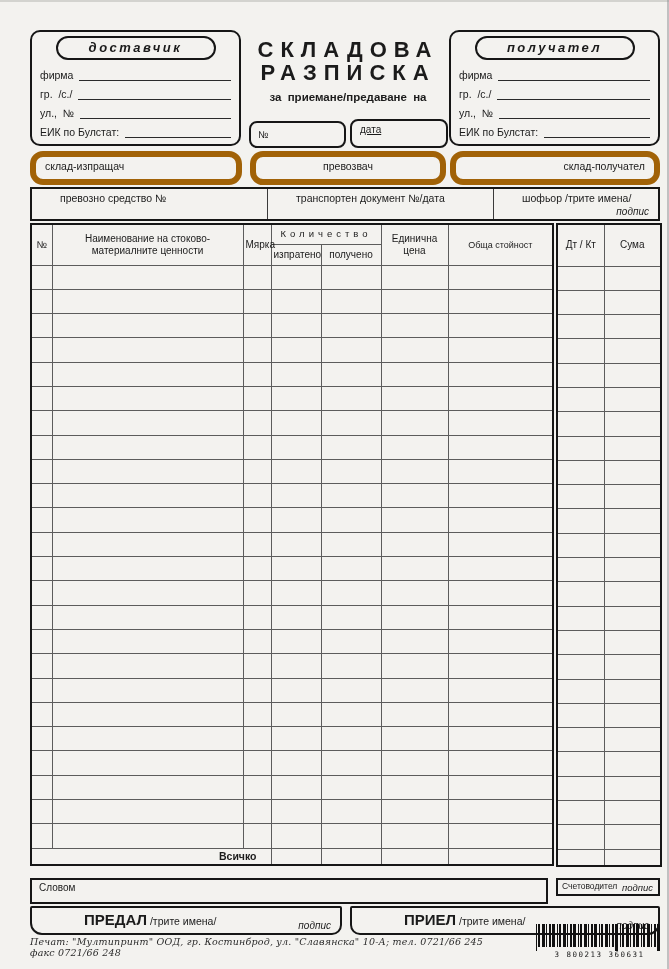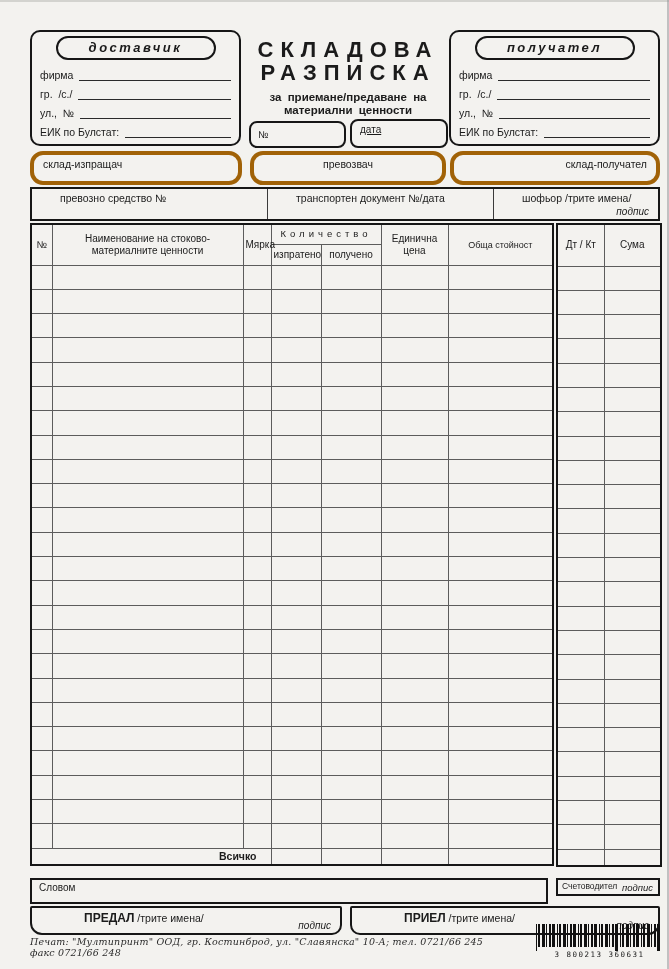--- a/index.html
+++ b/index.html
@@ -40,21 +40,21 @@
     display:flex; align-items:center; padding-left:7px;
   }
   .date-box {
     position:absolute; left:350px; top:119px; width:98px; height:29px;
     border:2px solid #161616; border-radius:8px; font-size:10px;
     padding:3px 0 0 8px;
     text-decoration:underline;
   }
 
   
-  .wh-box { position:absolute; top:151px; height:34px; border:4px solid #a16207; border-radius:13px; font-size:10.5px; padding:3px 9px; }
+  .wh-box { position:absolute; top:151px; height:34px; border:6px solid #a16207; border-radius:13px; font-size:10.5px; padding:3px 9px; }
   .wh-send { left:30px; width:212px; text-align:left; }
   .wh-carrier { left:250px; width:196px; text-align:center; }
   .wh-recv { left:450px; width:210px; text-align:right; }
 
   
   .transport-row { position:absolute; left:30px; top:187px; width:630px; height:34px; border:2px solid #161616; display:flex; }
   .transport-cell { font-size:10.5px; padding:3px 0 0 8px; position:relative;margin-left:20px; }
   .transport-cell.c1 { width:216px; border-right:1px solid #3a3a3a; }
   .transport-cell.c2 { width:206px; border-right:1px solid #3a3a3a; }
   .transport-cell.c3 { flex:1; }
@@ -76,21 +76,21 @@
   tbody td, tfoot td { padding:0; }
   .items-table th:nth-child(6) { font-size:9px; }
 
   
   .slovom-box { position:absolute; left:30px; top:878px; width:518px; height:26px; border:2px solid #161616; font-size:10px; padding:2px 0 0 7px; }
   .acct-box { position:absolute; left:556px; top:878px; width:104px; height:18px; border:2px solid #161616; font-size:8.5px; padding:1px 0 0 4px; position:absolute; }
   .acct-box .sig-br { right:5px; bottom:1px; font-size:9.5px; }
   .handover-box { position:absolute; top:906px; height:29px; border:2px solid #161616; font-size:10.5px; padding:3px 0 0 8px; }
   .handover-box.predal { left:30px; width:312px; border-radius:2px 2px 10px 12px; }
   .handover-box.priel { left:350px; width:310px; border-radius:2px 2px 12px 10px; }
-  .handover-box b { font-size:12px;padding-left:44px; }
+  .handover-box b { font-size:15px;padding-left:44px; }
   .print-line { position:absolute; left:30px; top:936px; width:470px; font-family:"DejaVu Serif", serif; font-style:italic; font-size:9.5px; letter-spacing:0.2px; color:#2b2b2b; }
 
   .barcode { position:absolute; left:533px; top:924px; width:133px; height:40px; text-align:center; }
   .barcode svg { display:block; }
   .barcode-digits { font-family:"DejaVu Sans Mono", monospace; font-size:7.5px; letter-spacing:1.5px; margin-top:-1px; white-space:nowrap; }
 </style>
 </head>
 <body>
 
 <div class="page">
@@ -114,21 +114,20 @@
       <span class="lbl">ЕИК по Булстат:</span>
         <span class="line"></span>
     </div>
   </div>
 
   <div class="title-block">
     <div class="main-title">СКЛАДОВА</div>
     <div class="main-title">РАЗПИСКА</div>
     <div class="subtitle">
       <div>за приемане/предаване на</div>
-      <div>материални ценности</div>
     </div>
   </div>
   <div class="num-box">
     <span>№</span>
   </div>
   <div class="date-box">
     <span>дата</span>
   </div>
 
   <div class="party-box receiver">

